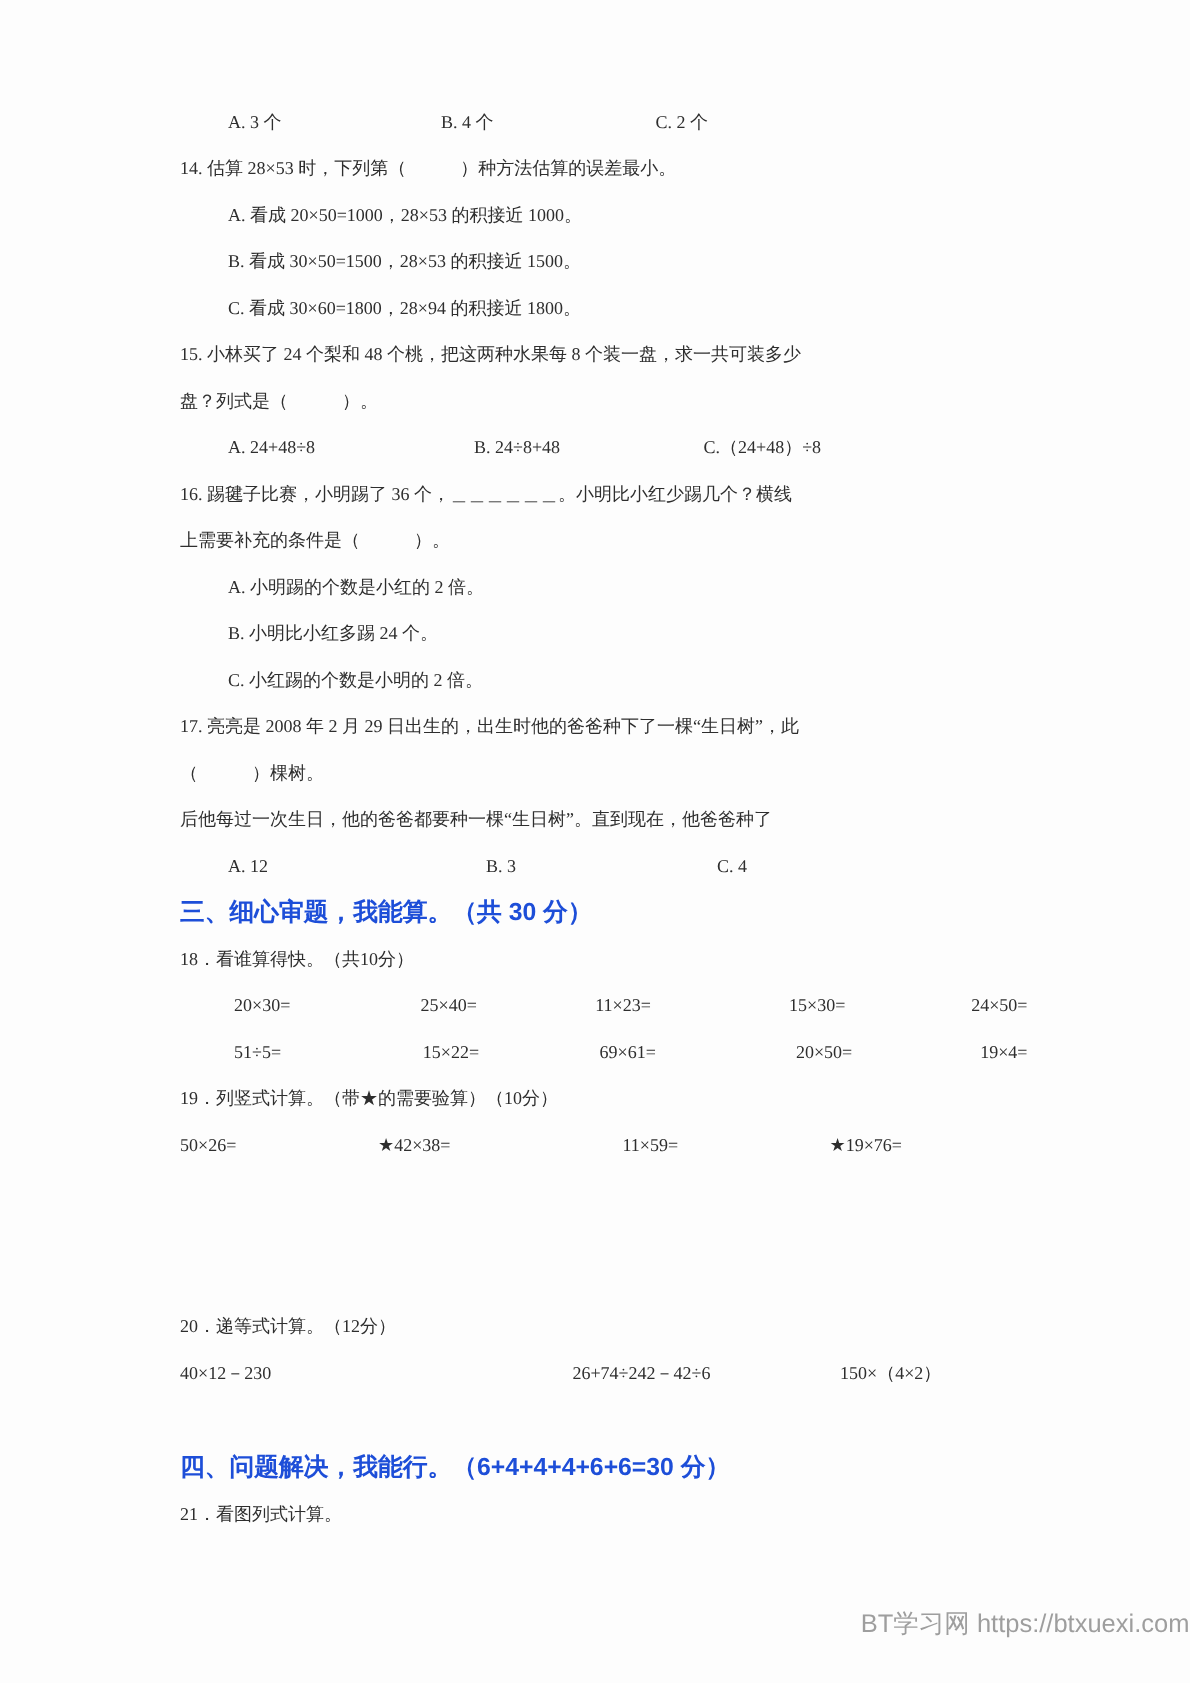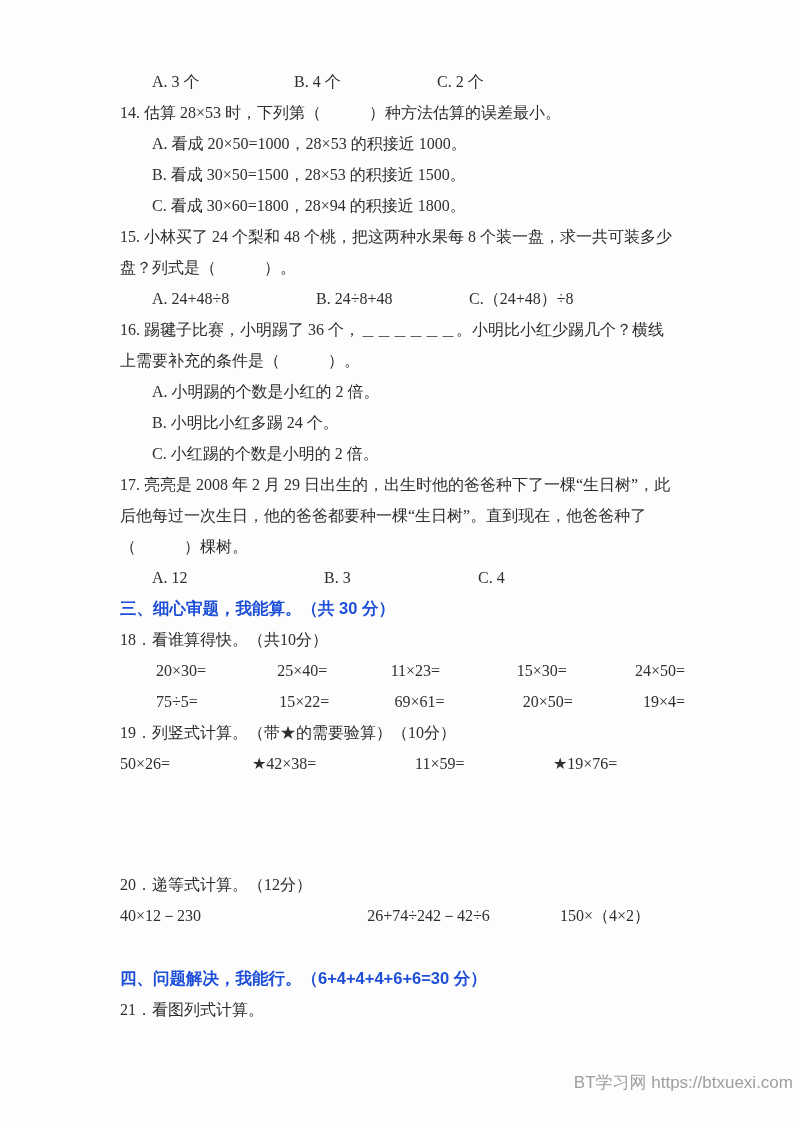--- a/index.html
+++ b/index.html
@@ -12,21 +12,21 @@
   }
   .page{
     position:relative;
     width:793px;height:1122px;
     box-sizing:border-box;
     padding:66px 108px 0 120px;
   }
   .line{
     line-height:31px;
     min-height:31px;
-    font-size:16px;
+    font-size:12px;
     white-space:nowrap;
   }
   .opt-indent{padding-left:32px;}
   .cols{display:flex;}
   .cols span{display:block;white-space:nowrap;}
   
   .q13opts span:nth-child(1){width:142px;}
   .q13opts span:nth-child(2){width:143px;}
   .q15opts span:nth-child(1){width:164px;}
   .q15opts span:nth-child(2){width:153px;}
@@ -88,40 +88,40 @@
     <span>C.（24+48）÷8</span>
   </div>
 
   <div class="line">16. 踢毽子比赛，小明踢了 36 个，＿＿＿＿＿＿。小明比小红少踢几个？横线</div>
   <div class="line">上需要补充的条件是（　　　）。</div>
   <div class="line opt-indent">A. 小明踢的个数是小红的 2 倍。</div>
   <div class="line opt-indent">B. 小明比小红多踢 24 个。</div>
   <div class="line opt-indent">C. 小红踢的个数是小明的 2 倍。</div>
 
   <div class="line">17. 亮亮是 2008 年 2 月 29 日出生的，出生时他的爸爸种下了一棵“生日树”，此</div>
+  <div class="line">（　　　）棵树。</div>
   <div class="line">后他每过一次生日，他的爸爸都要种一棵“生日树”。直到现在，他爸爸种了</div>
-  <div class="line">（　　　）棵树。</div>
   <div class="line cols q17opts opt-indent">
     <span>A. 12</span>
     <span>B. 3</span>
     <span>C. 4</span>
   </div>
 
   <div class="line section-title">三、细心审题，我能算。（共 30 分）</div>
 
   <div class="line">18．看谁算得快。（共10分）</div>
   <div class="line cols calc5">
     <span>20×30=</span>
     <span>25×40=</span>
     <span>11×23=</span>
     <span>15×30=</span>
     <span>24×50=</span>
   </div>
   <div class="line cols calc5">
-    <span>75÷5=</span>
+    <span>51÷5=</span>
     <span>15×22=</span>
     <span>69×61=</span>
     <span>20×50=</span>
     <span>19×4=</span>
   </div>
 
   <div class="line">19．列竖式计算。（带★的需要验算）（10分）</div>
   <div class="line cols calc19">
     <span>50×26=</span>
     <span>★42×38=</span>

